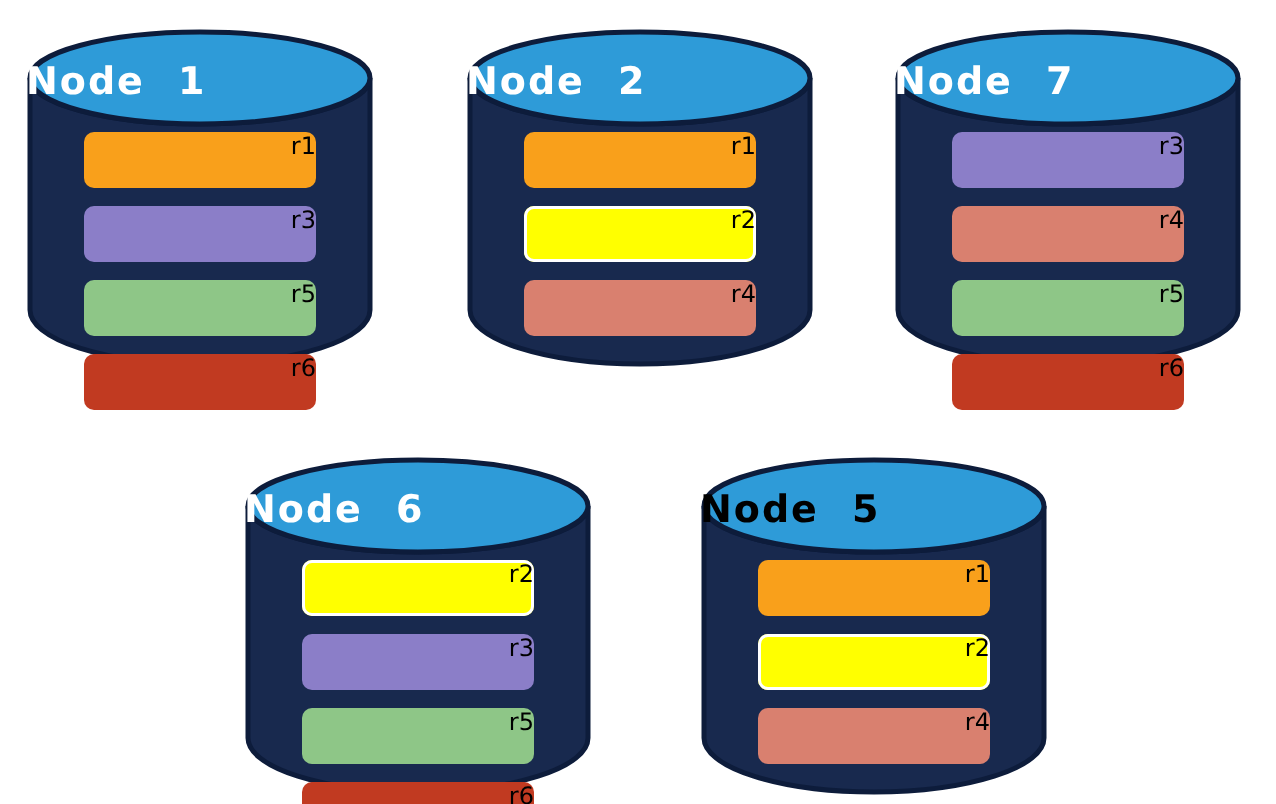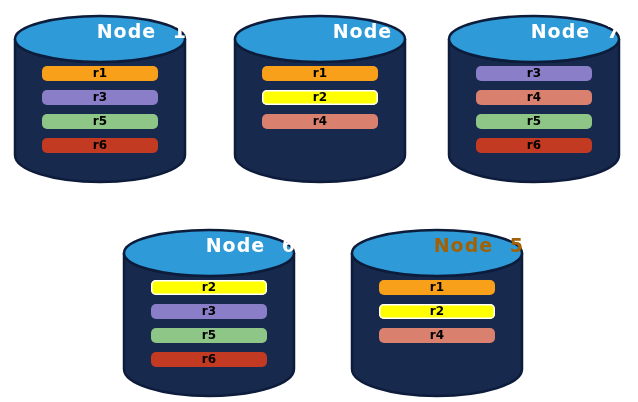--- a/index.html
+++ b/index.html
@@ -18,44 +18,44 @@
   }
   .node svg.cyl {
     position: absolute; left: 0; top: 0;
     width: 174px; height: 178px;
     display: block;
   }
   .cyl-body { fill: #18294E; stroke: #0D1C3B; stroke-width: 2.5; }
   .cyl-top  { fill: #2E9BD8; stroke: #0D1C3B; stroke-width: 2.5; }
 
   .node-title {
-    position: absolute; left: 0; top: 12px;
+    position: absolute; left: 0; top: 22px;
     width: 100%;
-    text-align: right;
+    text-align: left;
     color: #ffffff;
     font-size: 19px;
     font-weight: 700;
     letter-spacing: 1px;
     word-spacing: 9px;
     line-height: 22px;
     user-select: none;
   }
 
   .bars {
     position: absolute;
     left: 29px; top: 58px;
     width: 116px;
   }
   .bar {
-    height: 15px;
+    height: 28px;
     margin-bottom: 9px;
     border-radius: 5px;
-    text-align: center;
+    text-align: right;
     font-size: 12px;
-    font-weight: 700;
+    font-weight: 400;
     color: #000000;
     line-height: 14px;
     user-select: none;
   }
 
   
   .n1 { left: 13px;  top: 8px;   }
   .n2 { left: 233px; top: 8px; padding-left: 16px;   }
   .n3 { left: 447px; top: 8px;   }
   .n4 { left: 122px; top: 222px; }
@@ -119,21 +119,21 @@
       <div class="bar" style="background: rgb(142, 198, 135); color: rgb(0, 0, 0);">r5</div>
       <div class="bar" style="background: rgb(193, 58, 33); color: rgb(0, 0, 0);">r6</div>
     </div>
   </div>
 
   <div class="node n5">
     <svg class="cyl" viewBox="0 0 174 178" aria-hidden="true">
       <path class="cyl-body" d="M2 31 L2 147 A85 27 0 0 0 172 147 L172 31 A85 23 0 0 1 2 31 Z" style="fill: rgb(24, 41, 78); stroke: rgb(13, 28, 59);"></path>
       <ellipse class="cyl-top" cx="87" cy="31" rx="85" ry="23" style="fill: rgb(46, 155, 216); stroke: rgb(13, 28, 59);"></ellipse>
     </svg>
-    <div class="node-title" style="color: #a16207;">Node 5</div>
+    <div class="node-title" style="color: #000000;">Node 5</div>
     <div class="bars">
       <div class="bar" style="background: rgb(249, 160, 27); color: rgb(0, 0, 0);">r1</div>
       <div class="bar" style="background: rgb(255, 255, 0); color: rgb(0, 0, 0); box-shadow: rgb(255, 255, 255) 0px 0px 0px 1.5px inset;">r2</div>
       <div class="bar" style="background: rgb(217, 128, 111); color: rgb(0, 0, 0);">r4</div>
     </div>
   </div>
 
 </div>
 
 </body></html>

